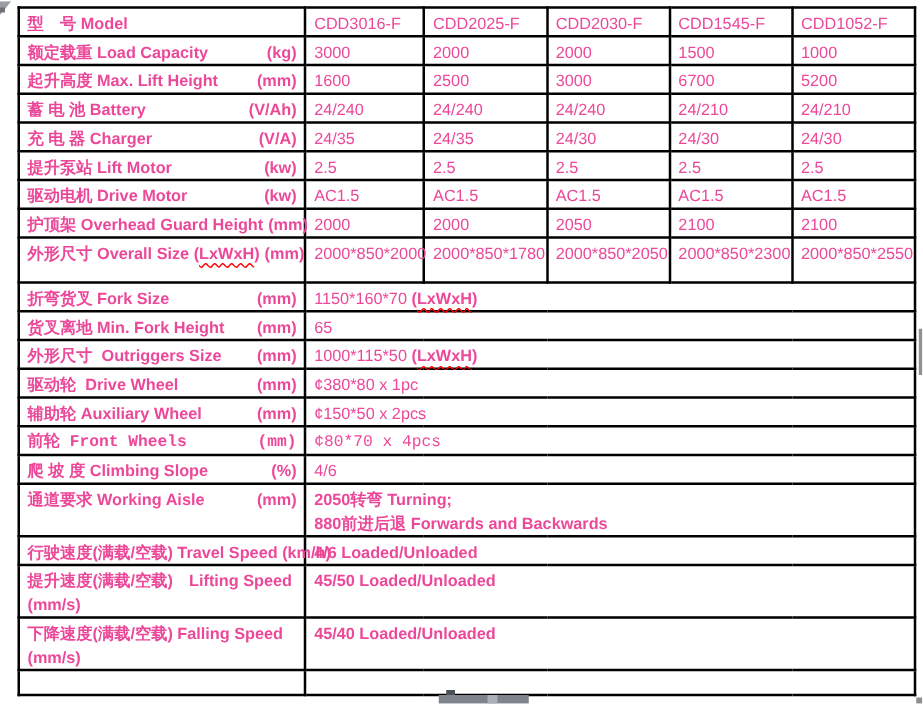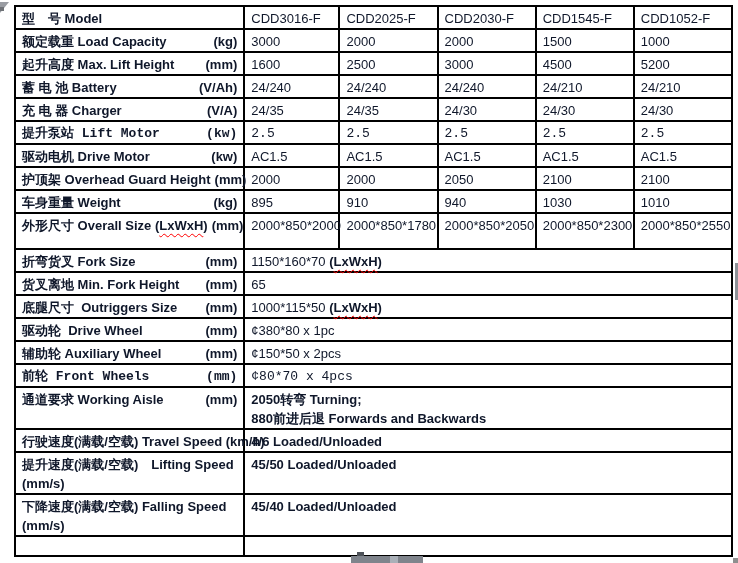--- a/index.html
+++ b/index.html
@@ -1,17 +1,17 @@
 <!DOCTYPE html>
 <html><head>
 <meta charset="utf-8">
 <style>
   html,body{margin:0;padding:0;background:#fff;}
   .canvas{position:relative;width:738px;height:563px;background:#ffffff;overflow:hidden;
-          font-family:"Liberation Sans","DejaVu Sans",sans-serif;color:#0f172a;}
+          font-family:"Liberation Sans","DejaVu Sans",sans-serif;color:#ec4899;}
   table.spec{position:absolute;left:14px;top:5px;width:719px;border-collapse:collapse;table-layout:fixed;}
   table.spec td{border:2px solid #000;padding:2px 6px 0 6px;vertical-align:top;
                 font-size:13px;line-height:19px;white-space:nowrap;overflow:visible;}
   .cf{display:flex;align-items:flex-start;}
   .lbl{font-weight:bold;white-space:pre;}
   .unit{font-weight:bold;margin-left:auto;padding-left:4px;}
   .b{font-weight:bold;}
   .w{text-decoration-line:underline;text-decoration-style:wavy;text-decoration-color:#ff0000;
      text-decoration-thickness:1px;text-underline-offset:3px;text-decoration-skip-ink:none;margin-top:20px;}
   .modelcell{font-weight:normal;}
@@ -74,21 +74,21 @@
         <tr style="height: 22px; margin-top: 31px;">
           <td>
             <div class="cf">
               <span class="lbl"><span>起升高度 Max. Lift Height</span></span>
               <span class="unit">(mm)</span>
             </div>
           </td>
           <td>1600</td>
           <td>2500</td>
           <td>3000</td>
-          <td>4500</td>
+          <td>6700</td>
           <td>5200</td>
         </tr>
         <tr style="height: 22px;">
           <td>
             <div class="cf">
               <span class="lbl"><span>蓄 电 池 Battery</span></span>
               <span class="unit">(V/Ah)</span>
             </div>
           </td>
           <td>24/240</td>
@@ -103,21 +103,21 @@
               <span class="lbl"><span>充 电 器 Charger</span></span>
               <span class="unit">(V/A)</span>
             </div>
           </td>
           <td>24/35</td>
           <td>24/35</td>
           <td>24/30</td>
           <td>24/30</td>
           <td>24/30</td>
         </tr>
-        <tr style="height: 22px; font-family: Liberation Mono, monospace;">
+        <tr style="height: 22px;">
           <td>
             <div class="cf">
               <span class="lbl"><span>提升泵站 Lift Motor</span></span>
               <span class="unit">(kw)</span>
             </div>
           </td>
           <td>2.5</td>
           <td>2.5</td>
           <td>2.5</td>
           <td>2.5</td>
@@ -141,33 +141,20 @@
             <div class="cf">
               <span class="lbl"><span>护顶架 Overhead Guard Height</span></span>
               <span class="unit">(mm)</span>
             </div>
           </td>
           <td>2000</td>
           <td>2000</td>
           <td>2050</td>
           <td>2100</td>
           <td>2100</td>
-        </tr>
-        <tr style="height: 22px;">
-          <td>
-            <div class="cf">
-              <span class="lbl"><span>车身重量 Weight</span></span>
-              <span class="unit">(kg)</span>
-            </div>
-          </td>
-          <td>895</td>
-          <td>910</td>
-          <td>940</td>
-          <td>1030</td>
-          <td>1010</td>
         </tr>
         <tr style="height: 36px;">
           <td>
             <div class="cf">
               <span class="lbl"><span>外形尺寸 Overall Size (</span><span class="w">LxWxH</span><span>)</span></span>
               <span class="unit">(mm)</span>
             </div>
           </td>
           <td>2000*850*2000</td>
           <td>2000*850*1780</td>
@@ -189,21 +176,21 @@
             <div class="cf">
               <span class="lbl"><span>货叉离地 Min. Fork Height</span></span>
               <span class="unit">(mm)</span>
             </div>
           </td>
           <td colspan="5"><span>65</span></td>
         </tr>
         <tr style="height: 22px;">
           <td>
             <div class="cf">
-              <span class="lbl"><span>底腿尺寸  Outriggers Size</span></span>
+              <span class="lbl"><span>外形尺寸  Outriggers Size</span></span>
               <span class="unit">(mm)</span>
             </div>
           </td>
           <td colspan="5"><span>1000*115*50 </span><span class="b">(</span><span class="b w">LxWxH</span><span class="b">)</span></td>
         </tr>
         <tr style="height: 22px;">
           <td>
             <div class="cf">
               <span class="lbl"><span>驱动轮  Drive Wheel</span></span>
               <span class="unit">(mm)</span>
@@ -221,20 +208,29 @@
           <td colspan="5"><span>¢150*50 x 2pcs</span></td>
         </tr>
         <tr style="height: 22px; font-family: Liberation Mono, monospace;">
           <td>
             <div class="cf">
               <span class="lbl"><span>前轮 Front Wheels</span></span>
               <span class="unit">(mm)</span>
             </div>
           </td>
           <td colspan="5"><span>¢80*70 x 4pcs</span></td>
+        </tr>
+        <tr style="height: 22px;">
+          <td>
+            <div class="cf">
+              <span class="lbl"><span>爬 坡 度 Climbing Slope</span></span>
+              <span class="unit">(%)</span>
+            </div>
+          </td>
+          <td colspan="5"><span>4/6</span></td>
         </tr>
         <tr style="height: 40px;">
           <td>
             <div class="cf">
               <span class="lbl"><span>通道要求 Working Aisle</span></span>
               <span class="unit">(mm)</span>
             </div>
           </td>
           <td colspan="5"><span class="b">2050转弯 Turning;</span><br><span class="b">880前进后退 Forwards and Backwards</span></td>
         </tr>

